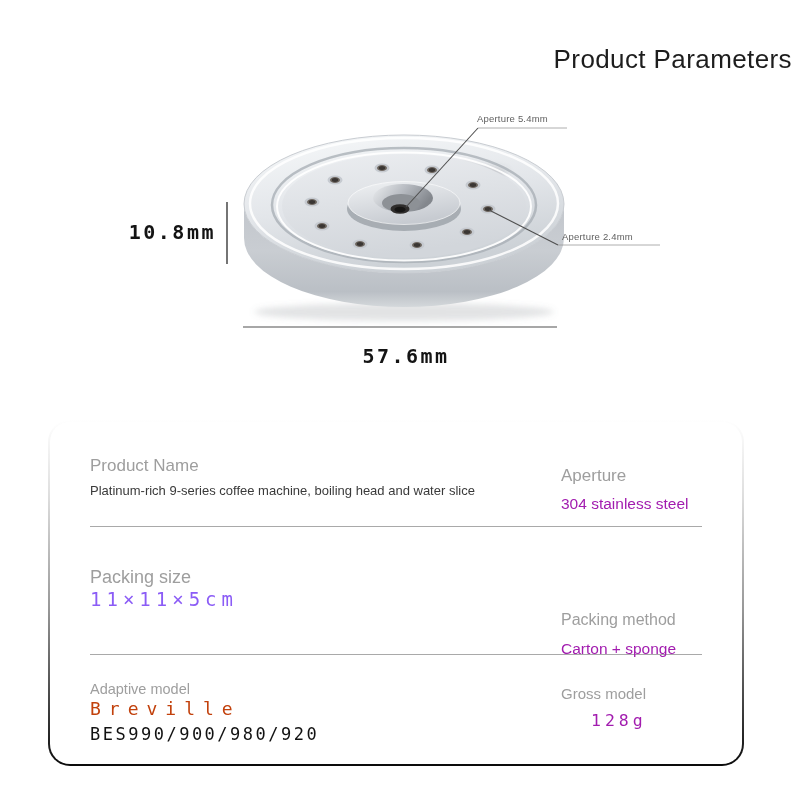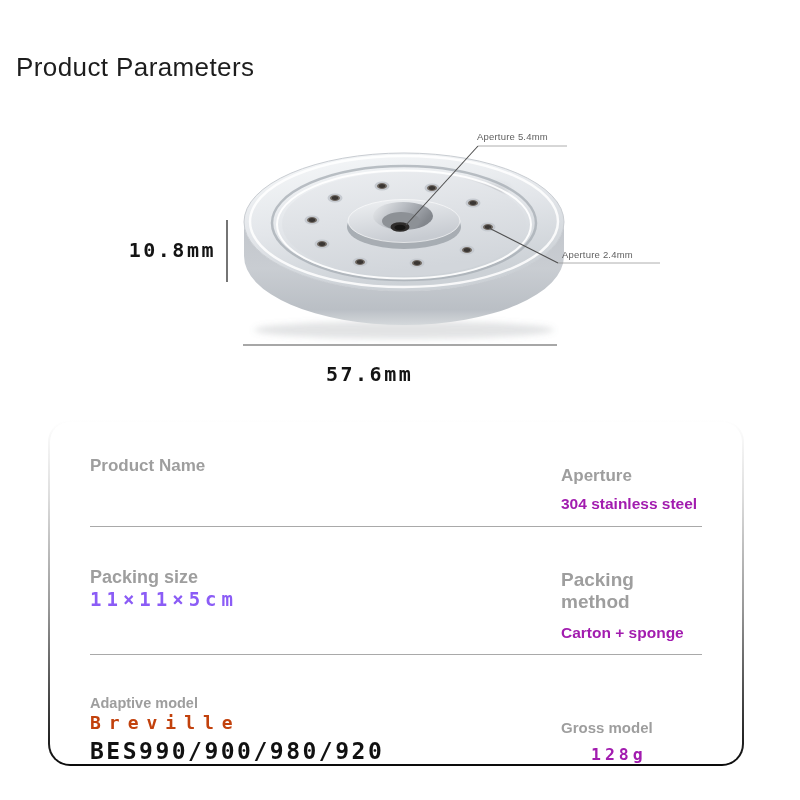--- a/index.html
+++ b/index.html
@@ -8,100 +8,99 @@
     background: #ffffff;
     font-family: "Liberation Sans", sans-serif;
     position: relative;
     overflow: hidden;
   }
   .page { position: absolute; inset: 0; }
 
   
   .title {
     position: absolute; top: 36px; left: 0; width: 784px;
-    margin: 16px; text-align: left;
+    margin: 8px; text-align: right;
     font-size: 26px; font-weight: 400; letter-spacing: 0.4px;
     color: #1d1d1d;
   }
 
   
-  .figure { position: absolute; top: 90px; left: 0; width: 673px; height: 310px; }
+  .figure { position: absolute; top: 72px; left: 0; width: 673px; height: 310px; }
   .figure svg { position: absolute; inset: 0; }
 
   .ann {
     position: absolute;
     font-size: 9.5px; color: #5f5f5f; letter-spacing: 0.2px;
     white-space: nowrap;
   }
   .ann-ap1 { left: 477px; top: 41px; }
   .ann-ap2 { left: 562px; top: 159px; }
 
   .dim {
     position: absolute;
     font-family: "DejaVu Sans Mono", monospace;
     font-size: 20px; font-weight: 700; color: #141414;
     letter-spacing: 2.5px; white-space: nowrap;
   }
   .dim-h { left: 128px; top: 148px; width: 88px; text-align: right; }
-  .dim-d { left: 326px; top: 272px; width: 160px; }
+  .dim-d { left: 326px; top: 272px; width: 160px; text-align: center; }
 
   
   .card-wrap {
     position: absolute; left: 48px; top: 420px;
     width: 696px; height: 346px;
     box-sizing: border-box;
     padding: 2px; border-radius: 22px;
     background: linear-gradient(180deg,
       rgba(190,190,190,0.0) 0%,
       rgba(160,160,160,0.35) 22%,
       rgba(95,95,95,0.65) 55%,
       #0b0b0b 100%);
-    font-weight: bold;
   }
   .card {
     width: 100%; height: 100%;
     box-sizing: border-box;
     border-radius: 20px;
     background: #ffffff;
     padding: 0 40px;
   }
   .row { display: flex; box-sizing: border-box; border-bottom: 1px solid #a9a9a9; }
   .row3 { border-bottom: none; }
   .row1 { height: 105px; }
   .row2 { height: 128px; }
-  .row3 { height: 109px; align-items: flex-end; }
+  .row3 { height: 109px; }
   .col-left  { width: 471px; box-sizing: border-box; }
   .col-right { flex: 1; box-sizing: border-box; }
 
   .label { color: #9e9e9e; }
   .val   { color: #a21caf; }
   .mono  { font-family: "DejaVu Sans Mono", monospace; }
 
   
   .row1 .col-left  { padding-top: 34px; }
   .row1 .col-right { padding-top: 44px; }
   .lbl-product-name { font-size: 17px; }
   .val-product-name { font-size: 13px; color: #3a3a3a; margin-top: 7px; }
   .lbl-material { font-size: 17px; }
   .val-material { font-size: 15.5px; margin-top: 9px; }
 
   
   .row2 .col-left  { padding-top: 40px; }
   .row2 .col-right { padding-top: 42px; }
   .lbl-packing-size { font-size: 18px; }
   .val-packing-size { font-size: 19px; letter-spacing: 5px; margin-top: 0; color: #8b5cf6; }
-  .lbl-packing-method { font-size: 19px; }
+  .lbl-packing-method { font-size: 16px; margin-top: 42px; }
   .val-packing-method { font-size: 15.5px; margin-top: 11px; color: #a21caf; }
 
   
   .row3 .col-left  { padding-top: 26px; }
   .row3 .col-right { padding-top: 30px; }
   .lbl-adaptive-model { font-size: 14.5px; }
   .val-model-line1 { font-size: 18px; letter-spacing: 8px; margin-top: 1px; color: #c2410c; }
-  .val-model-line2 { font-size: 23px; letter-spacing: 2.5px; margin-top: 5px; color: #111; }
+  .val-model-line2 { font-size: 17px; letter-spacing: 2.5px; margin-top: 5px; color: #111; }
   .lbl-gross-weight { font-size: 15px; }
   .val-gross-weight { font-size: 16.5px; letter-spacing: 4px; margin-top: 9px; margin-left: 30px; color: #a21caf; }
 </style>
 </head>
 <body>
 
 <div class="page">
 
   <h1 class="title">Product Parameters</h1>
 
@@ -232,20 +231,21 @@
     <div class="dim dim-h">10.8mm</div>
     <div class="dim dim-d">57.6mm</div>
   </div>
 
   <div class="card-wrap">
     <div class="card">
 
       <div class="row row1">
         <div class="col-left">
           <div class="label lbl-product-name">Product Name</div>
+          <div class="val val-product-name">Platinum-rich 9-series coffee machine, boiling head and water slice</div>
         </div>
         <div class="col-right">
           <div class="label lbl-material">Aperture</div>
           <div class="val val-material">304 stainless steel</div>
         </div>
       </div>
 
       <div class="row row2">
         <div class="col-left">
           <div class="label lbl-packing-size">Packing size</div>

